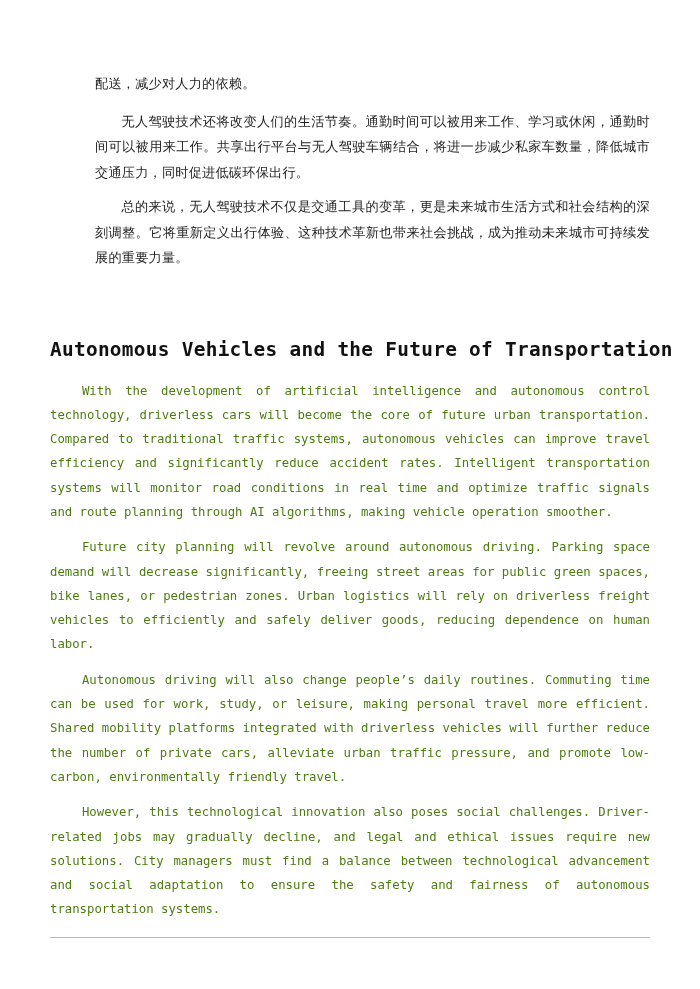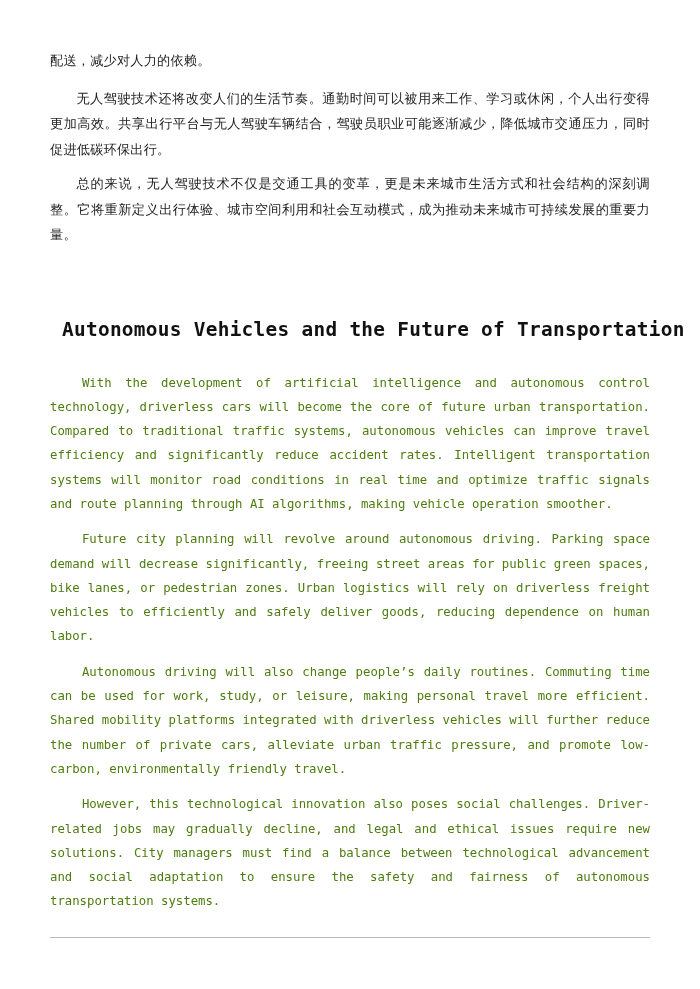--- a/index.html
+++ b/index.html
@@ -47,21 +47,22 @@
   .content {
     position: absolute;
     left: 50px;
     top: 0;
     width: 600px;
     z-index: 2;
   }
 
   
   .cn-block {
-    padding-top: 48px;
+    padding-top: 71px;
+    margin-left: 45px;
   }
   .cn-p {
     font-family: "DejaVu Serif", "Liberation Serif", serif;
     font-size: 13.2px;
     line-height: 25.5px;
     color: #1f1f1f;
     text-align: justify;
     text-justify: inter-ideograph;
     margin: 0 0 9px 0;
     letter-spacing: 0.2px;
@@ -75,21 +76,21 @@
 
   
   .en-title {
     font-family: "DejaVu Sans Mono", "Liberation Mono", monospace;
     font-weight: bold;
     font-size: 19.4px;
     line-height: 30px;
     letter-spacing: 0.3px;
     color: #111111;
     text-align: center;
-    margin: 12px;
+    margin: 0;
     padding-top: 55px;
     padding-bottom: 14px;
     white-space: nowrap;
   }
 
   
   .en-p {
     font-family: "DejaVu Sans Mono", "Liberation Mono", monospace;
     font-size: 12.3px;
     line-height: 24.3px;
@@ -128,22 +129,22 @@
 </head>
 <body>
 
 <div class="page">
 
 
   <div class="content">
 
     <div class="cn-block">
       <p class="cn-p first">配送，减少对人力的依赖。</p>
-      <p class="cn-p indent">无人驾驶技术还将改变人们的生活节奏。通勤时间可以被用来工作、学习或休闲，个人出行变得更加高效。共享出行平台与无人驾驶车辆结合，驾驶员职业可能逐渐减少，降低城市交通压力，同时促进低碳环保出行。</p>
-      <p class="cn-p indent">总的来说，无人驾驶技术不仅是交通工具的变革，更是未来城市生活方式和社会结构的深刻调整。它将重新定义出行体验、城市空间利用和社会互动模式，成为推动未来城市可持续发展的重要力量。</p>
+      <p class="cn-p indent">无人驾驶技术还将改变人们的生活节奏。通勤时间可以被用来工作、学习或休闲，通勤时间可以被用来工作。共享出行平台与无人驾驶车辆结合，将进一步减少私家车数量，降低城市交通压力，同时促进低碳环保出行。</p>
+      <p class="cn-p indent">总的来说，无人驾驶技术不仅是交通工具的变革，更是未来城市生活方式和社会结构的深刻调整。它将重新定义出行体验、这种技术革新也带来社会挑战，成为推动未来城市可持续发展的重要力量。</p>
     </div>
 
     <h1 class="en-title">Autonomous Vehicles and the Future of Transportation</h1>
 
     <div>
       <p class="en-p">With the development of artificial intelligence and autonomous control technology, driverless cars will become the core of future urban transportation. Compared to traditional traffic systems, autonomous vehicles can improve travel efficiency and significantly reduce accident rates. Intelligent transportation systems will monitor road conditions in real time and optimize traffic signals and route planning through AI algorithms, making vehicle operation smoother.</p>
       <p class="en-p">Future city planning will revolve around autonomous driving. Parking space demand will decrease significantly, freeing street areas for public green spaces, bike lanes, or pedestrian zones. Urban logistics will rely on driverless freight vehicles to efficiently and safely deliver goods, reducing dependence on human labor.</p>
       <p class="en-p">Autonomous driving will also change people’s daily routines. Commuting time can be used for work, study, or leisure, making personal travel more efficient. Shared mobility platforms integrated with driverless vehicles will further reduce the number of private cars, alleviate urban traffic pressure, and promote low-carbon, environmentally friendly travel.</p>
       <p class="en-p">However, this technological innovation also poses social challenges. Driver-related jobs may gradually decline, and legal and ethical issues require new solutions. City managers must find a balance between technological advancement and social adaptation to ensure the safety and fairness of autonomous transportation systems.</p>
 

